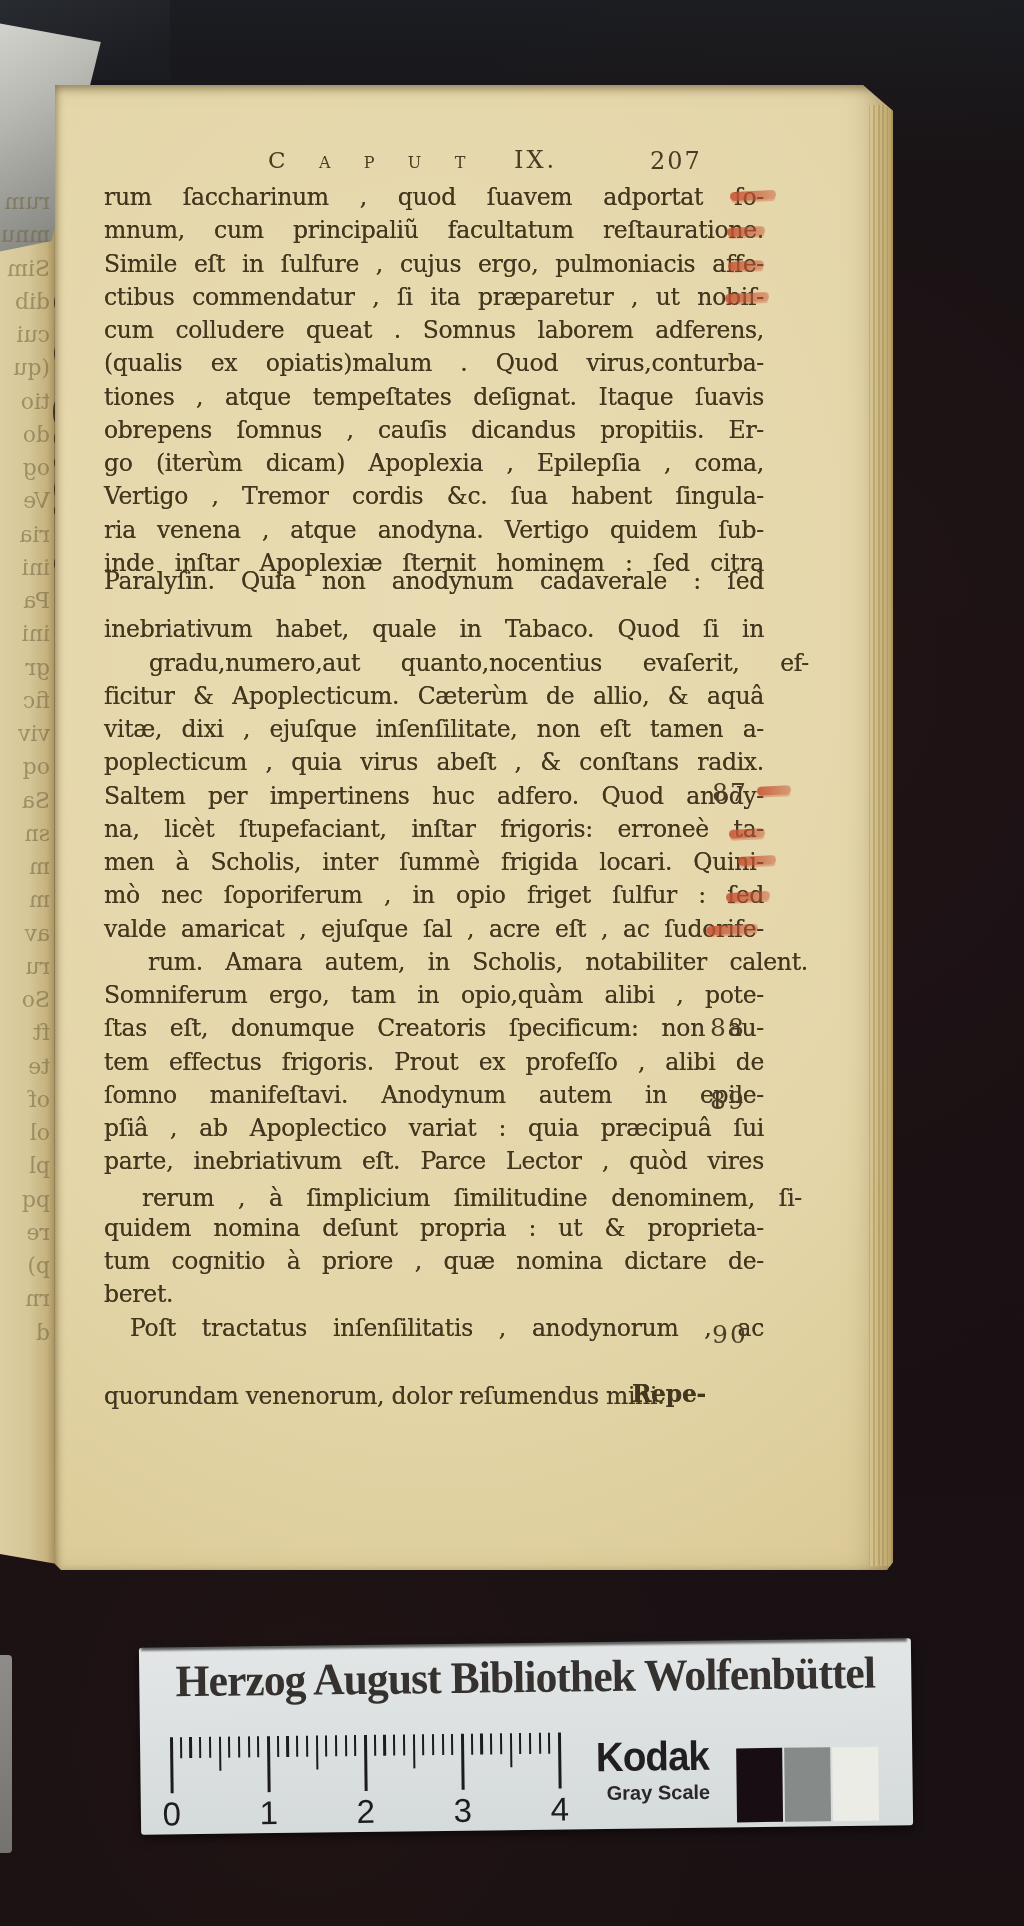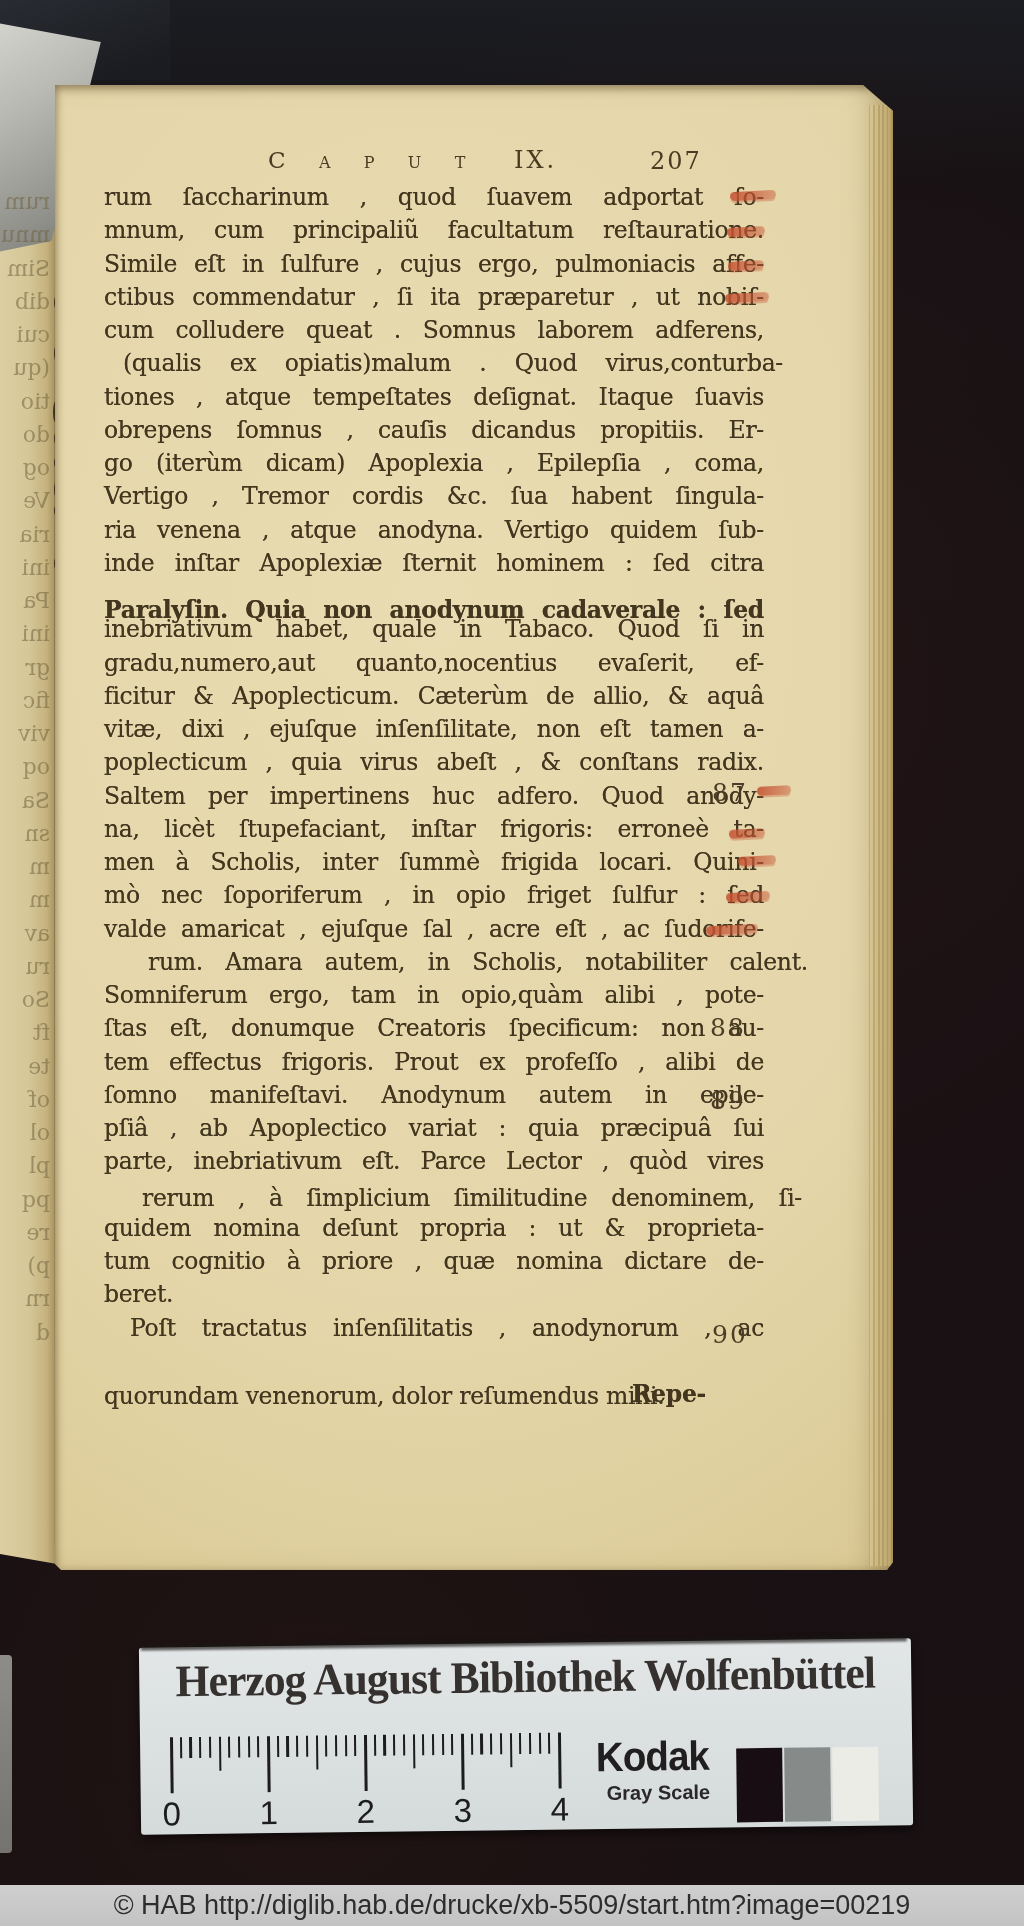--- a/index.html
+++ b/index.html
@@ -143,30 +143,30 @@
   <span class="chapter">C a p u t</span>
   <span class="numeral">IX.</span>
   <span class="pagenum">207</span>
 
   <div id="bodyText">
       <div class="line " style="top: 183px;">rum ſaccharinum , quod ſuavem adportat ſo-</div>
       <div class="line " style="top: 216.25px;">mnum, cum principaliũ facultatum reſtauratione.</div>
       <div class="line " style="top: 249.5px;">Simile eſt in ſulfure , cujus ergo, pulmoniacis affe-</div>
       <div class="line " style="top: 282.75px;">ctibus commendatur , ſi ita præparetur , ut nobiſ-</div>
       <div class="line " style="top: 316px;">cum colludere queat . Somnus laborem adferens,</div>
-      <div class="line " style="top: 349.25px; margin-left: 19px;">(qualis ex opiatis)malum . Quod virus,conturba-</div>
+      <div class="line " style="top: 349.25px;">(qualis ex opiatis)malum . Quod virus,conturba-</div>
       <div class="line " style="top: 382.5px;">tiones , atque tempeſtates deſignat. Itaque ſuavis</div>
       <div class="line " style="top: 415.75px;">obrepens ſomnus , cauſis dicandus propitiis. Er-</div>
       <div class="line " style="top: 449px;">go (iterùm dicam) Apoplexia , Epilepſia , coma,</div>
       <div class="line " style="top: 482.25px;">Vertigo , Tremor cordis &amp;c. ſua habent ſingula-</div>
       <div class="line " style="top: 515.5px;">ria venena , atque anodyna. Vertigo quidem ſub-</div>
       <div class="line " style="top: 548.75px;">inde inſtar Apoplexiæ ſternit hominem : ſed citra</div>
-      <div class="line " style="top: 596px; font-weight: bold;">Paralyſin. Quia non anodynum cadaverale : ſed</div>
+      <div class="line " style="top: 567px;">Paralyſin. Quia non anodynum cadaverale : ſed</div>
       <div class="line " style="top: 615.25px;">inebriativum habet, quale in Tabaco. Quod ſi in</div>
-      <div class="line " style="top: 648.5px;">gradu,numero,aut quanto,nocentius evaſerit, ef-</div>
+      <div class="line " style="top: 648.5px; margin-left: 45px;">gradu,numero,aut quanto,nocentius evaſerit, ef-</div>
       <div class="line " style="top: 681.75px;">ficitur &amp; Apoplecticum. Cæterùm de allio, &amp; aquâ</div>
       <div class="line " style="top: 715px;">vitæ, dixi , ejuſque inſenſilitate, non eſt tamen a-</div>
       <div class="line " style="top: 748.25px;">poplecticum , quia virus abeſt , &amp; conſtans radix.</div>
       <div class="line " style="top: 781.5px;">Saltem per impertinens huc adfero. Quod anody-</div>
       <div class="line " style="top: 814.75px;">na, licèt ſtupefaciant, inſtar frigoris: erroneè ta-</div>
       <div class="line " style="top: 848px;">men à Scholis, inter ſummè frigida locari. Quini-</div>
       <div class="line " style="top: 881.25px;">mò nec ſoporiferum , in opio friget ſulfur : ſed</div>
       <div class="line " style="top: 914.5px;">valde amaricat , ejuſque ſal , acre eſt , ac ſudorife-</div>
       <div class="line " style="top: 947.75px; margin-left: 44px;">rum. Amara autem, in Scholis, notabiliter calent.</div>
       <div class="line " style="top: 981px;">Somniferum ergo, tam in opio,quàm alibi , pote-</div>
@@ -255,16 +255,13 @@
     <div class="grayscale-label">Gray Scale</div>
     <div class="patches" id="patches">
         <div class="patch" style="background: rgb(23, 13, 19);"></div>
         <div class="patch" style="background: rgb(134, 138, 137);"></div>
         <div class="patch" style="background: rgb(234, 236, 229);"></div>
       </div>
   </div>
 
   <div class="gray-sliver"></div>
 
-  <div class="copyright">
-    <span>© HAB http://diglib.hab.de/drucke/xb-5509/start.htm?image=00219</span>
-  </div>
 </div>
 
 </body></html>

